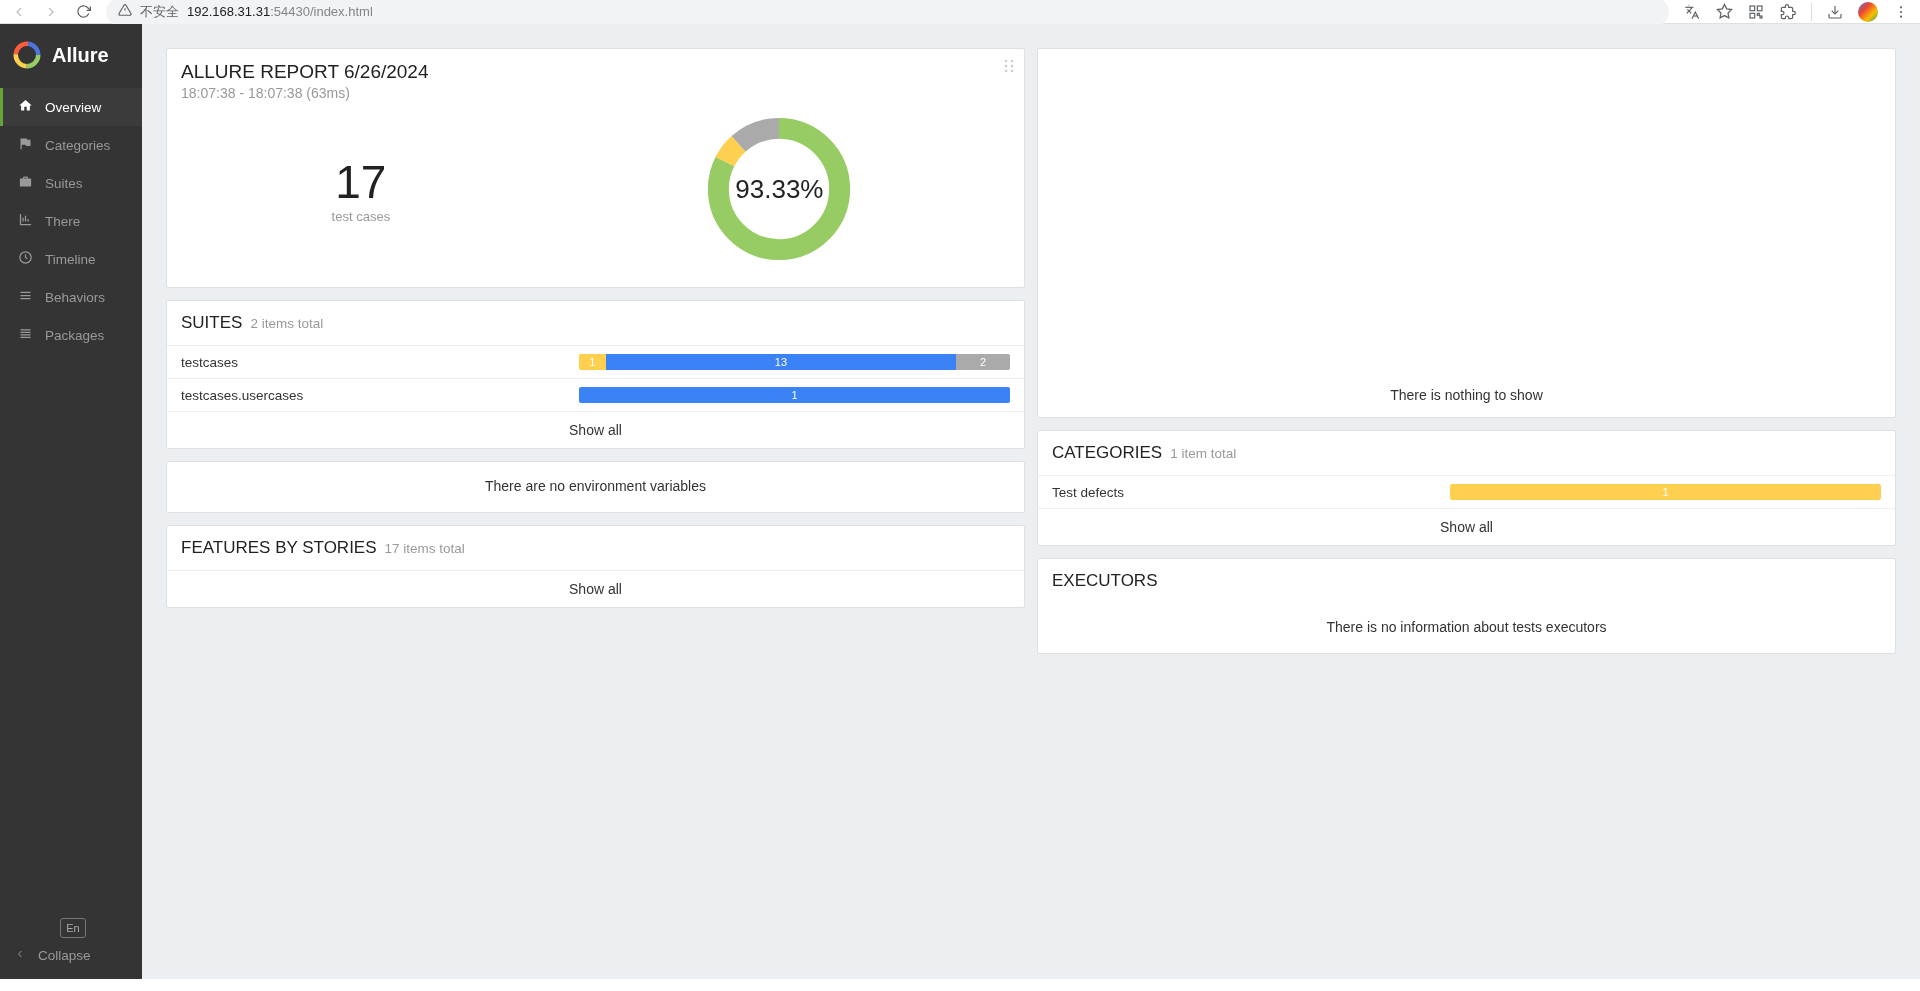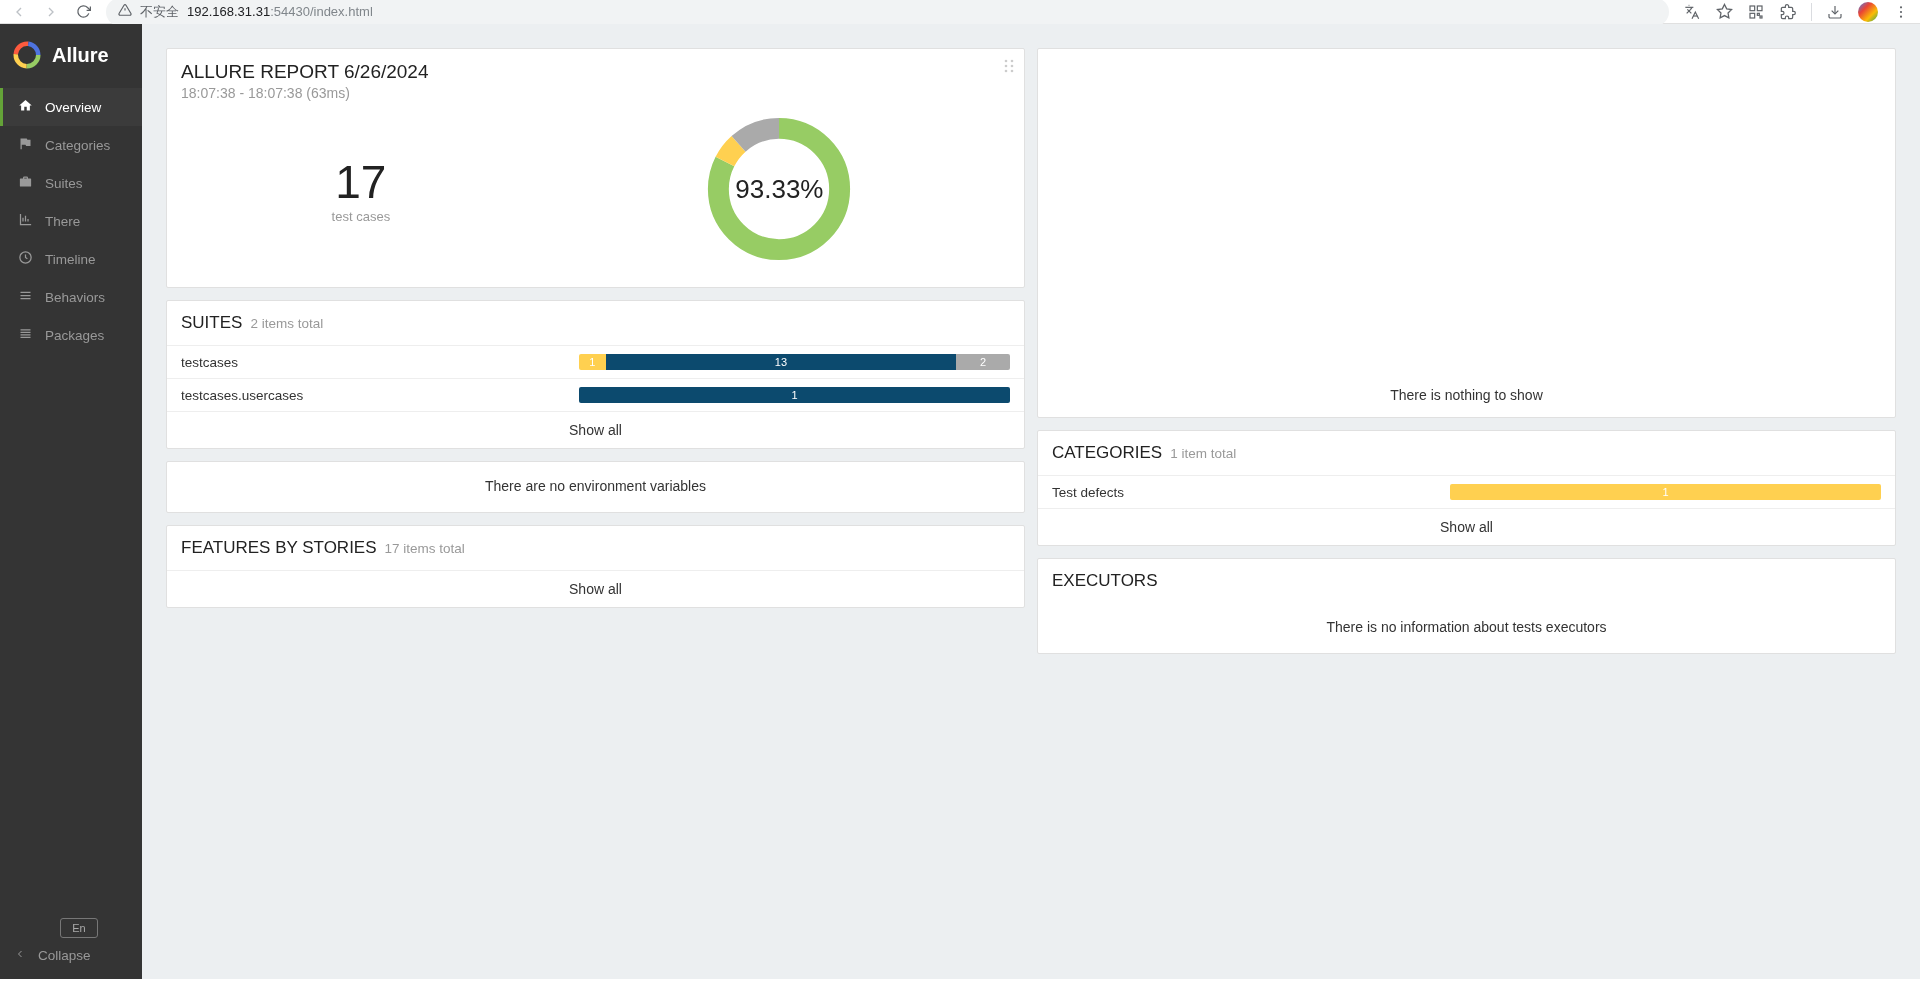--- a/index.html
+++ b/index.html
@@ -23,21 +23,21 @@
     
     
     .sidebar { width: 142px; background: #343434; color: #999; display: flex; flex-direction: column; }
     .brand { display: flex; align-items: center; gap: 10px; padding: 16px 12px 18px; text-align: center; }
     .brand-name { color: #fff; font-size: 20px; font-weight: 700; }
     .nav { flex: 1; }
     .nav-item { display: flex; align-items: center; gap: 12px; padding: 10px 14px; font-size: 13.5px; color: #999; cursor: pointer; border-left: 3px solid transparent; }
     .nav-item.active { color: #fff; border-left-color: #64a338; background: rgba(255,255,255,0.04); }
     .nav-item .ni-icon { width: 16px; text-align: center; }
     .sidebar-bottom { padding: 10px 14px 16px; }
-    .lang-btn { width: 38px; height: 20px; border: 1px solid #777; color: #aaa; font-size: 11px; display: flex; align-items: center; justify-content: center; border-radius: 3px; margin-left: 46px; margin-bottom: 10px; cursor:pointer;}
+    .lang-btn { width: 26px; height: 20px; border: 1px solid #777; color: #aaa; font-size: 11px; display: flex; align-items: center; justify-content: center; border-radius: 3px; margin-left: 46px; margin-bottom: 10px; cursor:pointer;}
     .collapse-row { display: flex; align-items: center; gap: 12px; color: #999; font-size: 13.5px; cursor: pointer; }
     
     
     .main { flex: 1; background: #eceff1; padding: 24px; display: flex; gap: 12px; overflow: auto; }
     .col { flex: 1; display: flex; flex-direction: column; gap: 12px; }
     .widget { background: #fff; border: 1px solid #e0e0e0; border-radius: 2px; position: relative; }
     .widget-header { padding: 12px 14px; display:flex; align-items:baseline; gap:8px;}
     .widget-title { font-size: 17px; font-weight: 400; color: #222; }
     .widget-subtitle { font-size: 13.5px; color: #999; }
     
@@ -53,21 +53,21 @@
     .donut-wrap { position: relative; width: 160px; height: 160px; }
     .donut-wrap svg { transform: rotate(-90deg); }
     .donut-center { position: absolute; inset: 0; display: flex; align-items: center; justify-content: center; font-size: 26px; color: #222; }
     
     
     .data-row { display: flex; align-items: flex-end; padding: 8px 14px; border-top: 1px solid #eee; font-size: 13.5px; cursor:pointer;}
     .data-row .row-label { flex: 0 0 48%; color: #333; }
     .bar-track { flex: 1; height: 16px; display: flex; border-radius: 2px; overflow: hidden; }
     .seg { display: flex; align-items: center; justify-content: center; color: #fff; font-size: 11px; }
     .seg.broken { background: #ffd050; }
-    .seg.passed { background: #0c4a6e; }
+    .seg.passed { background: #3b82f6; }
     .seg.skipped { background: #aaa; }
     .show-all { text-align: center; padding: 10px 0; border-top: 1px solid #eee; font-size: 14px; color: #333; cursor: pointer; }
     .empty-msg { text-align: center; padding: 16px 0 18px; font-size: 14px; color: #333; }
     
     .trend-body { height: 330px; }
     .trend-empty { text-align: center; font-size: 14px; color: #333; padding: 8px 0 14px;}
     
     .cat-bar { flex:1; height:16px; background:#ffd050; display:flex; align-items:center; justify-content:center; color:#fff; font-size:11px; border-radius:2px;}
   </style>
 </head>

